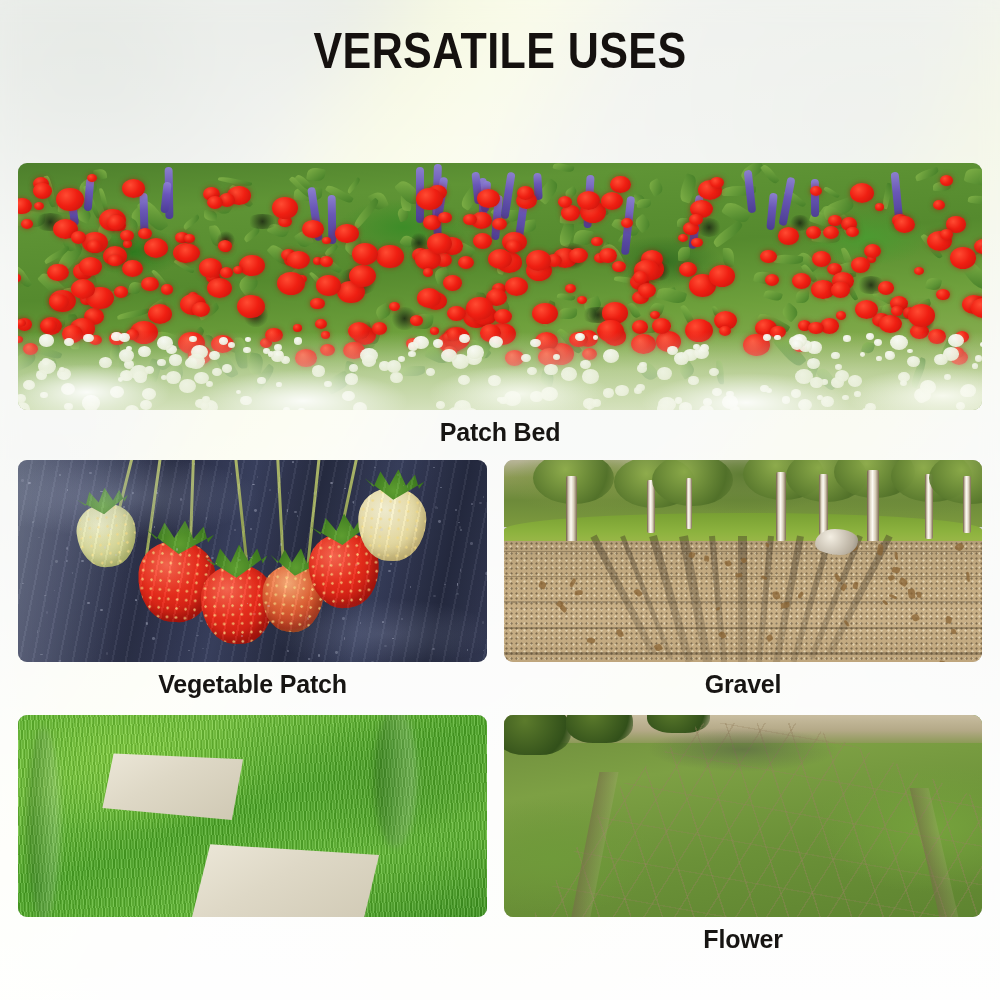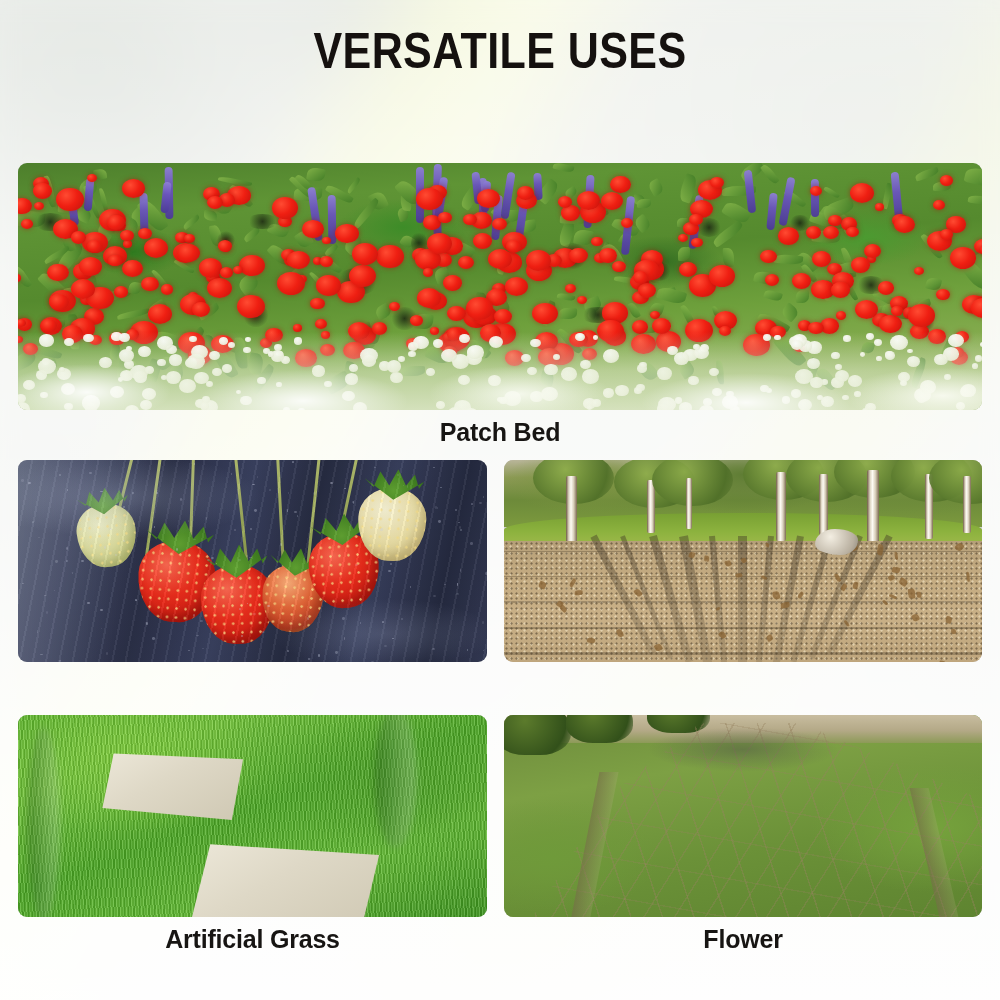--- a/index.html
+++ b/index.html
@@ -1222,20 +1222,21 @@
           <div class="" style="position:absolute;left:59.46645671501756%;top:27.470361883752048%;width:1.5544269932433963px;height:1.0630644098855555px;border-radius:50%;background:rgba(210,215,235,0.23385010499507186);"></div>
           <div class="" style="position:absolute;left:5.612437962554395%;top:66.90641813911498%;width:1.5851961527951062px;height:1.0983672197908163px;border-radius:50%;background:rgba(210,215,235,0.2952987381303683);"></div>
           <div class="" style="position:absolute;left:67.6356143783778%;top:94.62996658403426%;width:2.374701738357544px;height:2.8831755365245044px;border-radius:50%;background:rgba(210,215,235,0.3048104094620794);"></div>
           <div class="" style="position:absolute;left:39.210086525417864%;top:92.88051845505834%;width:2.371764065232128px;height:1.0528164533898234px;border-radius:50%;background:rgba(210,215,235,0.23688219623174517);"></div>
           <div class="" style="position:absolute;left:36.16767916828394%;top:29.774385108612478%;width:1.6395942093804479px;height:2.023504935670644px;border-radius:50%;background:rgba(210,215,235,0.12377746867015957);"></div>
           <div class="" style="position:absolute;left:20.619529741816223%;top:46.3502939324826%;width:1.932295257691294px;height:2.2359445467591286px;border-radius:50%;background:rgba(210,215,235,0.28032452762592586);"></div>
         </div>
       <div class="sb-sheen"></div>
     </div>
   </div>
+  <div class="caption" id="cap-veg">Vegetable Patch</div>
 
   <div class="tile" id="tile-gravel">
     <div class="scene">
       <div class="gv-sky"></div>
       <div class="gv-lawn"></div>
       <div id="gv-trees">
           <div class="gv-crown" style="left:6%;top:-4%;width:17%;height:26%;"></div>
           <div class="gv-trunk" style="left:13%;top:8%;width:2.2%;height:36%;"></div>
           <div class="gv-crown" style="left:23%;top:-2%;width:17%;height:26%;"></div>
           <div class="gv-trunk" style="left:30%;top:10%;width:1.5%;height:26%;"></div>
@@ -1313,34 +1314,34 @@
             <div class="gv-leaf" style="left:85.36317399702966%;top:60.80420308280736%;width:6.782024504616857px;height:7.279302273644134px;transform:rotate(64.70558521337807deg);"></div>
             <div class="gv-leaf" style="left:14.844185137189925%;top:40.87227834388614%;width:7.690200804965571px;height:5.248115090187639px;transform:rotate(178.23003998491913deg);"></div>
             <div class="gv-leaf" style="left:77.66562923789024%;top:5.113996542058885%;width:10.90906774951145px;height:5.60587954078801px;transform:rotate(101.62692094221711deg);"></div>
             <div class="gv-leaf" style="left:7.263099472038448%;top:34.25549208186567%;width:7.259505531517789px;height:6.640946755185723px;transform:rotate(110.8085536910221deg);"></div>
             <div class="gv-leaf" style="left:94.62487981654704%;top:1.683435239829123%;width:7.055456169880927px;height:7.881176328053698px;transform:rotate(43.48056404851377deg);"></div>
           </div>
       </div>
       <div class="gv-rock" style="left:65%;top:34%;width:9%;height:13%;"></div>
     </div>
   </div>
+  <div class="caption" id="cap-gravel">Gravel</div>
 
   <div class="tile" id="tile-grass">
     <div class="scene">
       <div class="ag-base"></div>
       <div class="ag-tex"></div>
       <div class="ag-fold" style="left:2%;top:6%;width:7%;height:96%;"></div>
       <div class="ag-fold" style="left:76%;top:-4%;width:9%;height:70%;"></div>
       <div class="ag-slab" style="left:18%;top:19%;width:30%;height:33%;
            clip-path:polygon(8% 0%,100% 9%,92% 100%,0% 82%);"></div>
       <div class="ag-slab" style="left:37%;top:64%;width:40%;height:44%;
            clip-path:polygon(10% 0%,100% 12%,90% 100%,0% 84%);"></div>
     </div>
   </div>
-  <div class="caption" id="cap-grass">Artificial Grass</div>
 
   <div class="tile" id="tile-stones">
     <div class="scene">
       <div class="st-grass"></div>
       <div class="st-far"></div>
       <div class="st-shrub" style="left:-2%;top:-6%;width:16%;height:26%;"></div>
       <div class="st-shrub" style="left:13%;top:-8%;width:14%;height:22%;"></div>
       <div class="st-shrub" style="left:30%;top:-9%;width:13%;height:18%;"></div>
       <div class="st-path"></div>
       <div class="st-tex"></div>

